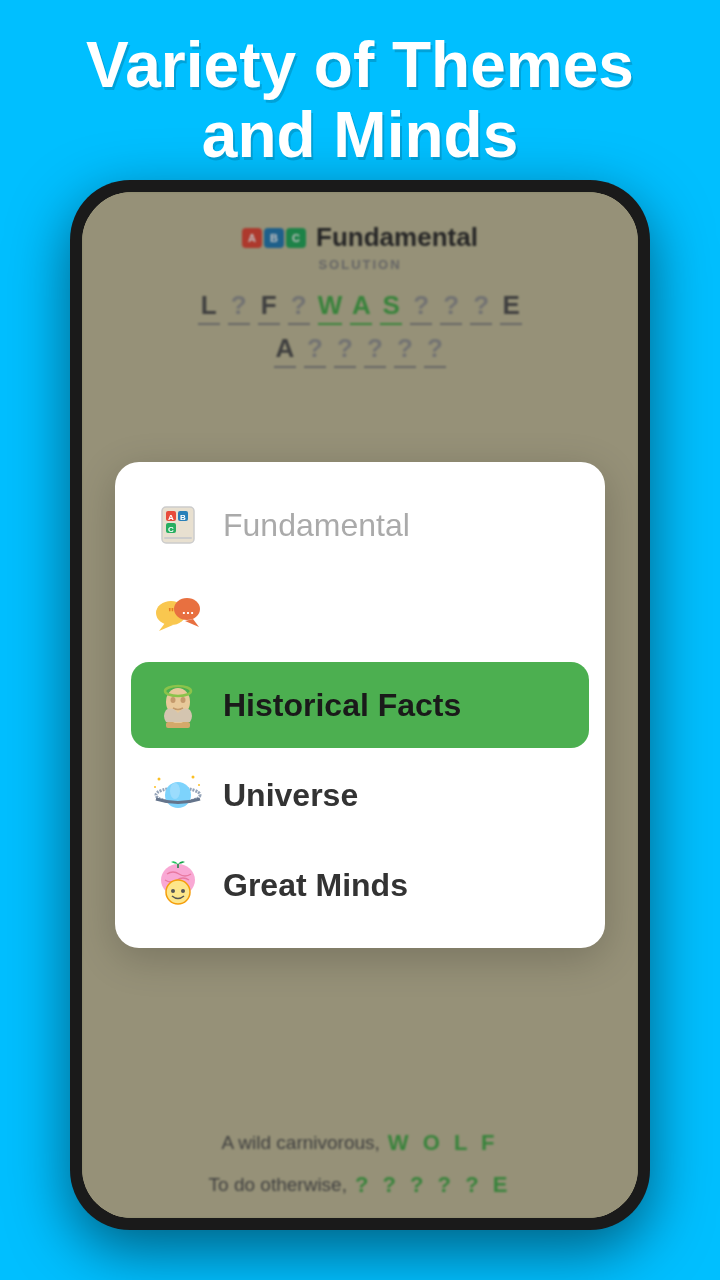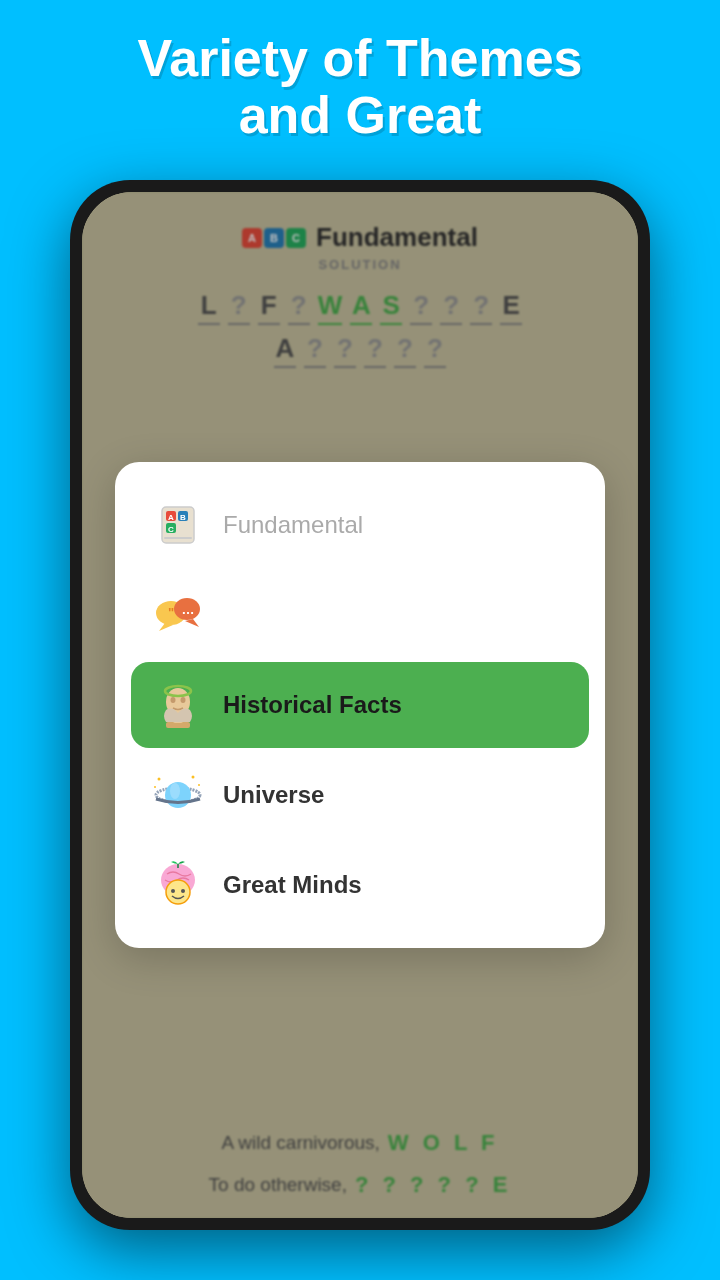--- a/index.html
+++ b/index.html
@@ -12,21 +12,21 @@
       position: relative;
     }
 
     
     .headline {
       position: absolute;
       top: 20px;
       left: 0; right: 0;
       text-align: center;
       color: white;
-      font-size: 52px;
+      font-size: 64px;
       font-weight: 900;
       line-height: 1.1;
       padding: 10px 40px;
       text-shadow: 2px 3px 0px rgba(0,0,0,0.15);
       z-index: 10;
     }
 
     
     .phone-frame {
       position: absolute;
@@ -189,21 +189,21 @@
       width: 54px;
       height: 54px;
       display: flex;
       align-items: center;
       justify-content: center;
       font-size: 42px;
       flex-shrink: 0;
     }
 
     .menu-item-label {
-      font-size: 24px;
+      font-size: 32px;
       font-weight: bold;
       color: #333;
     }
 
     .menu-item.selected .menu-item-label {
       color: #1a1a1a;
     }
 
     .menu-item.dimmed .menu-item-label {
       color: #aaa;
@@ -228,21 +228,21 @@
     }
     .block-a { background: #e74c3c; }
     .block-b { background: #2980b9; }
     .block-c { background: #27ae60; }
   </style>
 </head>
 <body>
 
 <div class="headline">
   <span>Variety of Themes</span><br>
-  <span>and Great</span>
+  <span>and Minds</span>
 </div>
 
 <div class="phone-frame">
 
   <div class="phone-inner">
 
     <div class="game-bg">
       <div class="game-header">
         <div class="game-title-row">
 

